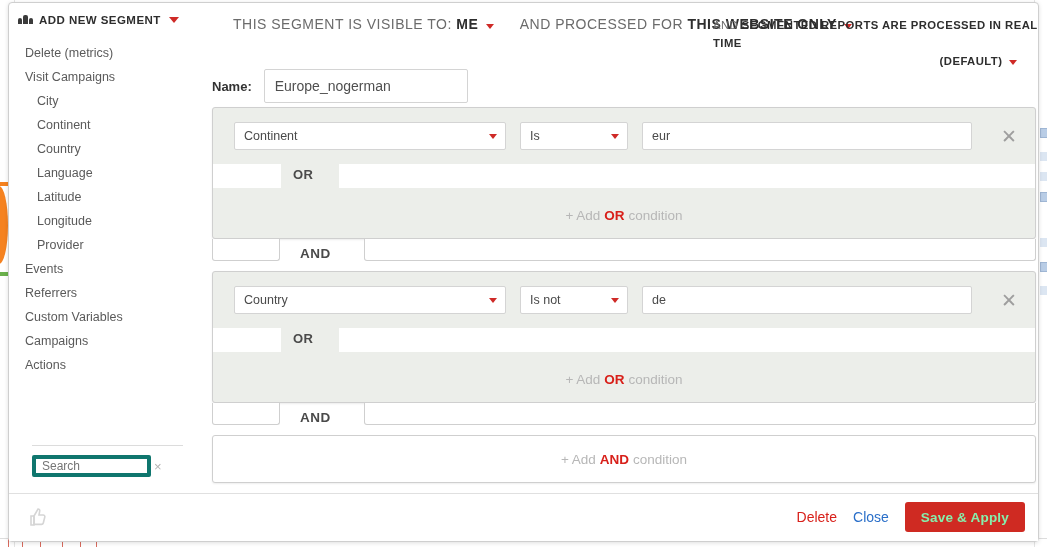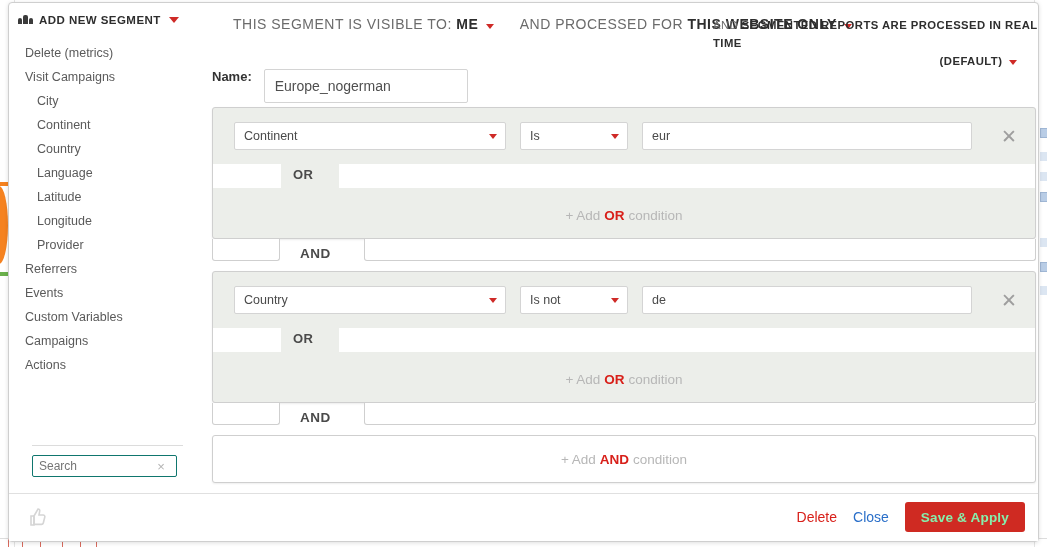--- a/index.html
+++ b/index.html
@@ -76,36 +76,36 @@
   }
   .dim-item {
     font-size:12.5px; color:#5a5a5a; line-height:24px; padding-left:8px; cursor:pointer;
     white-space:nowrap;
   }
   .dim-item.child { padding-left:20px; }
   #sidebar-divider {
     position:absolute; left:15px; top:404px; width:151px; height:1px; background:#dcdcdc;
   }
   #search-box {
-    position:absolute; left:15px; top:414px; width:145px; height:22px;
-    border:1px solid #0f766e; background:#fff; border-radius:2px;
+    position:absolute; left:15px; top:414px; width:119px; height:22px;
+    border:4px solid #0f766e; background:#fff; border-radius:2px;
     display:flex; align-items:center;
   }
   #search-input {
     border:none; outline:none; background:transparent;
     font-family:"Liberation Sans", sans-serif; font-size:12px; color:#7a7a7a;
     padding:0 6px; width:118px; height:20px;
   }
   #search-clear-icon {
     color:#b3b3b3; font-size:13px; cursor:pointer; width:20px; text-align:center; user-select:none;
   }
 
   
   #name-row {
-    position:absolute; left:203px; top:66px; display:flex; gap:12px;
+    position:absolute; left:203px; top:66px; display:flex; align-items:center; gap:12px;
   }
   #name-label { font-size:13px; font-weight:bold; color:#333; }
   #name-input {
     width:204px; height:34px; border:1px solid #d4d4d4; border-radius:2px;
     padding:0 10px; font-family:"Liberation Sans", sans-serif;
     font-size:14px; color:#4f4f4f; outline:none; background:#fff;
   }
 
   
   #conditions-area { position:absolute; left:203px; top:104px; width:827px; }
@@ -257,22 +257,22 @@
   <div id="dimension-sidebar">
     <div class="dim-item">Delete (metrics)</div>
     <div class="dim-item">Visit Campaigns</div>
     <div class="dim-item child">City</div>
     <div class="dim-item child">Continent</div>
     <div class="dim-item child">Country</div>
     <div class="dim-item child">Language</div>
     <div class="dim-item child">Latitude</div>
     <div class="dim-item child">Longitude</div>
     <div class="dim-item child">Provider</div>
+    <div class="dim-item">Events</div>
     <div class="dim-item">Referrers</div>
-    <div class="dim-item">Events</div>
     <div class="dim-item">Custom Variables</div>
     <div class="dim-item">Campaigns</div>
     <div class="dim-item">Actions</div>
 
     <div id="sidebar-divider"></div>
 
     <div id="search-box">
       <input id="search-input" type="text" placeholder="Search" style="">
       <span id="search-clear-icon">×</span>
     </div>

